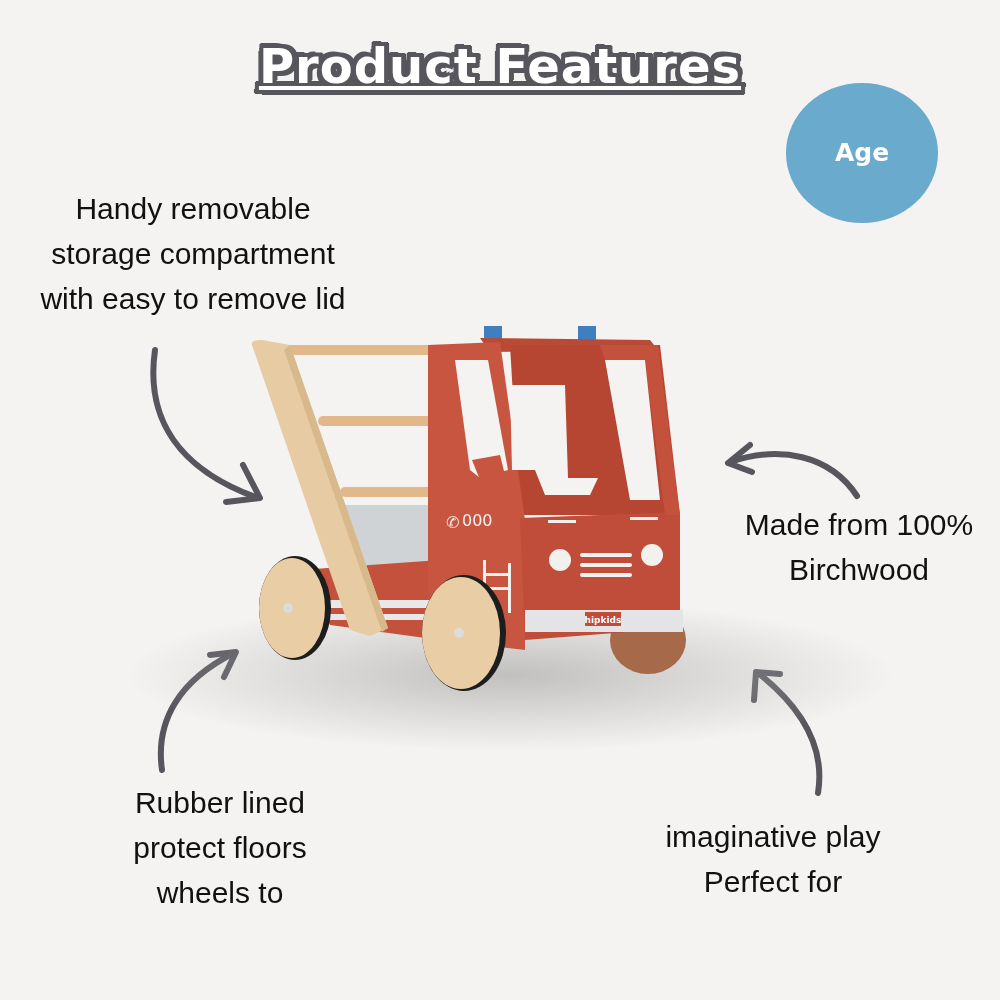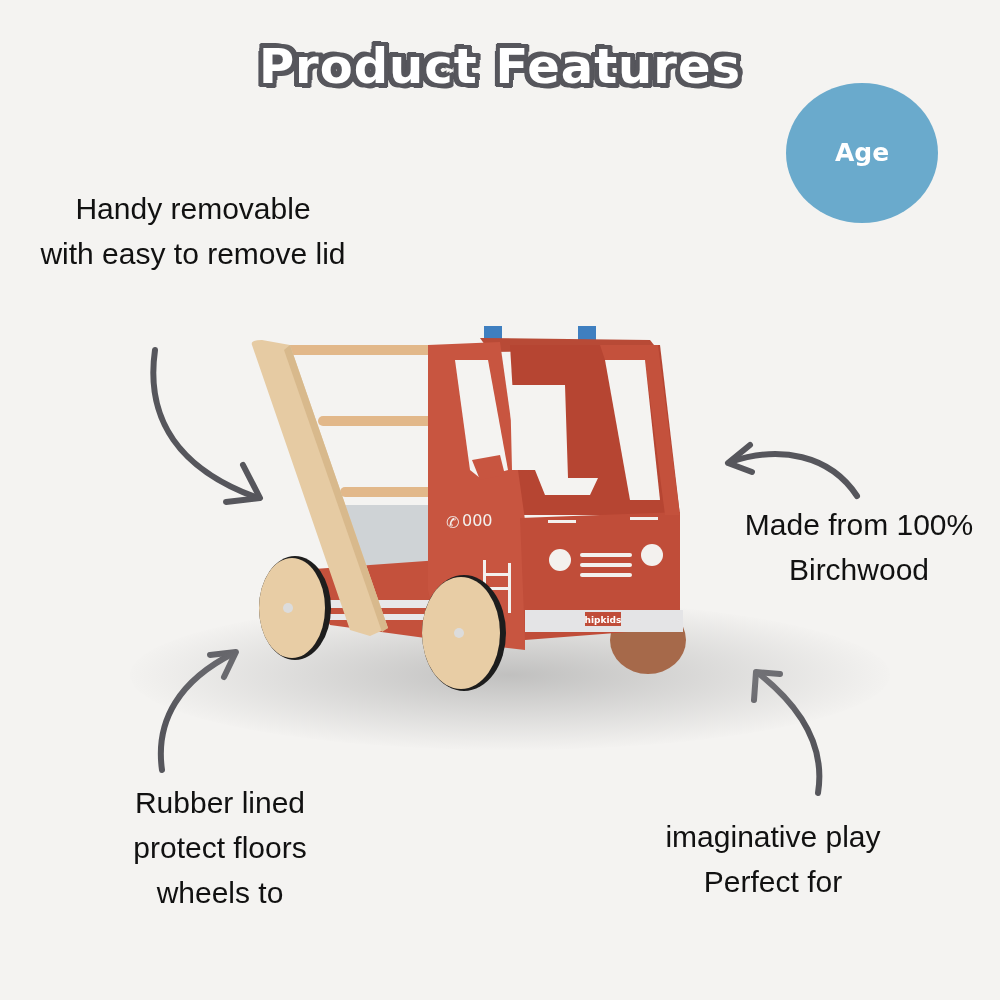--- a/index.html
+++ b/index.html
@@ -6,20 +6,21 @@
   body { width:1000px; height:1000px; background:#f4f3f1; position:relative; overflow:hidden; font-family:"DejaVu Sans", sans-serif; }
   .title {
     position:absolute; left:0; top:38px; width:1000px; text-align:center;
     font-family:"DejaVu Sans", sans-serif; font-weight:bold; font-size:48px; color:#ffffff;
     letter-spacing:1px;
     -webkit-text-stroke: 0px;
     text-shadow:
       -4px -4px 0 #56565c, 4px -4px 0 #56565c, -4px 4px 0 #56565c, 4px 4px 0 #56565c,
       0 -4px 0 #56565c, 0 4px 0 #56565c, -4px 0 0 #56565c, 4px 0 0 #56565c,
       -3px -5px 0 #56565c, 3px 5px 0 #56565c, 5px -3px 0 #56565c, -5px 3px 0 #56565c;
+    text-decoration: underline;
   }
   .age-badge {
     position:absolute; left:786px; top:83px; width:152px; height:140px; border-radius:50%;
     background:#6aaacc; color:#fff; display:flex; flex-direction:column; align-items:center; justify-content:center;
     font-family:"DejaVu Sans", sans-serif; font-weight:bold; font-size:25px; line-height:40px;
   }
   .label {
     position:absolute; font-family:"Liberation Sans", sans-serif; color:#111; font-size:30px;
     line-height:45px; text-align:center; white-space:nowrap;
   }
@@ -34,20 +35,21 @@
 <body>
 
 <div class="title">Product Features</div>
 
 <div class="age-badge">
   <div>Age</div>
 </div>
 
 <div class="label" style="left:0; top:186px; width:370px;">
   <span>Handy removable</span>
+  <span>storage compartment</span>
   <span>with easy to remove lid</span>
 </div>
 
 <div class="label" style="left:706px; top:502px; width:290px;">
   <span>Made from 100%</span>
   <span>Birchwood</span>
 </div>
 
 <div class="label" style="left:92px; top:780px; width:240px;">
   <span>Rubber lined</span>

